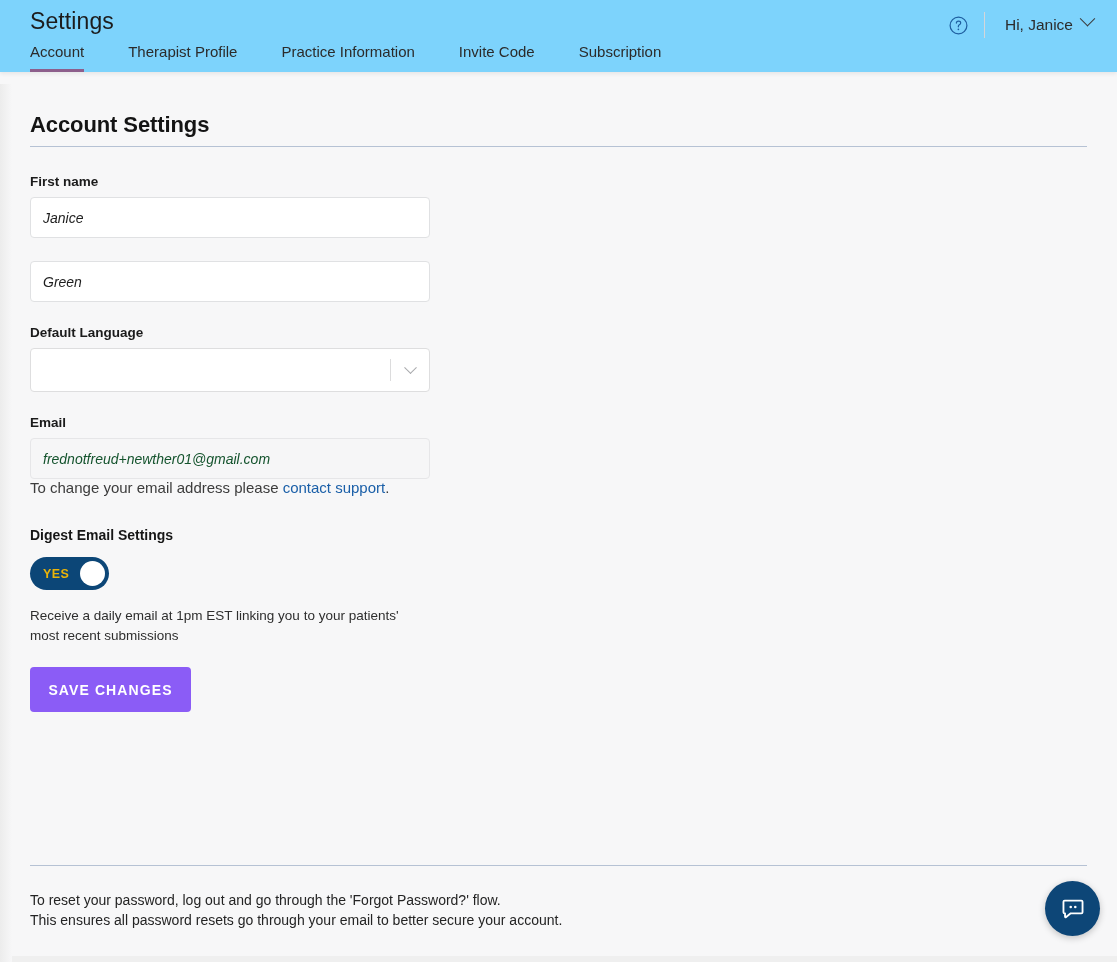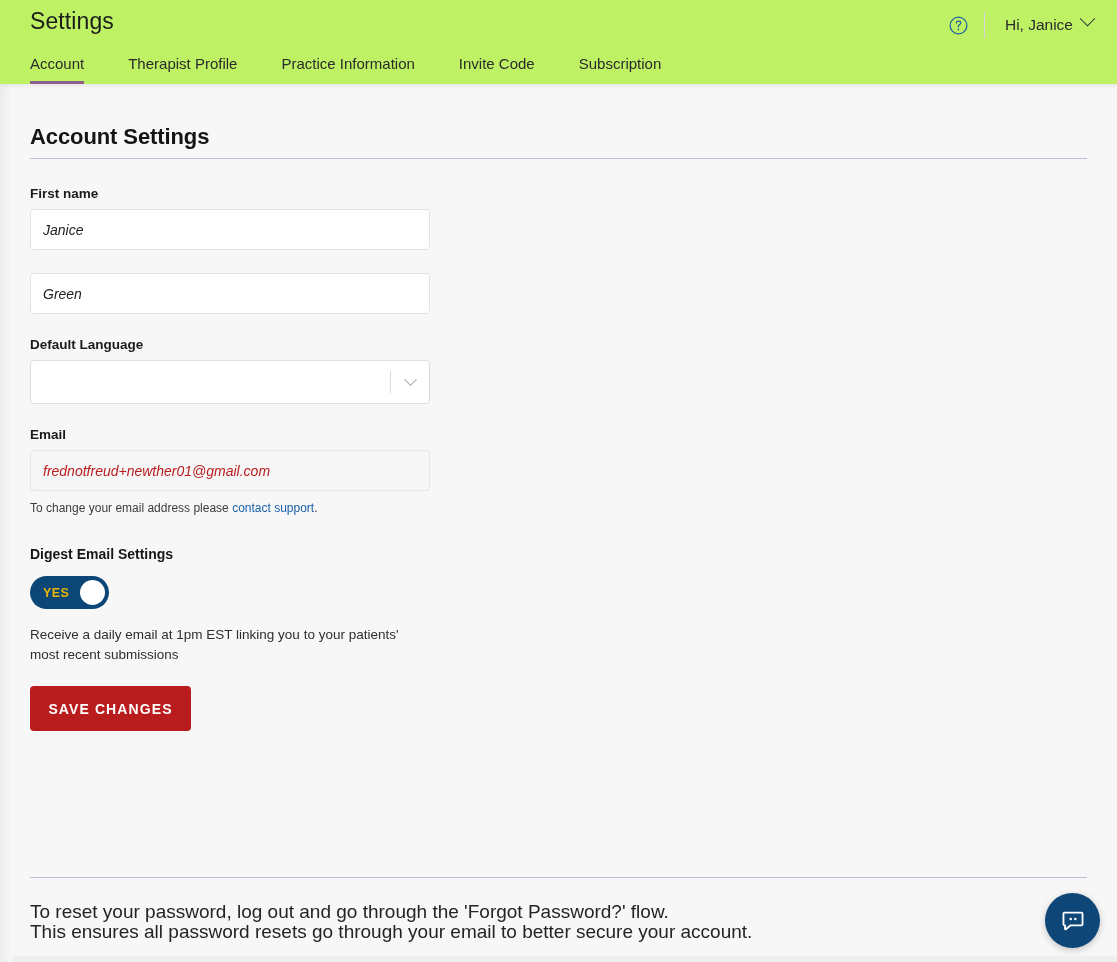--- a/index.html
+++ b/index.html
@@ -16,22 +16,22 @@
     width: 1117px;
     height: 962px;
     background: #f7f7f8;
     overflow: hidden;
   }
 
   
   .header {
     position: relative;
     width: 1117px;
-    height: 84px;
-    background: #bef264;
+    height: 72px;
+    background: #7dd3fc;
     box-shadow: 0 2px 4px rgba(0,0,0,0.07);
     z-index: 5;
   }
   .header-title {
     position: absolute;
     left: 30px;
     top: 8px;
     font-size: 23px;
     font-weight: 400;
     color: #1c1c1c;
@@ -145,21 +145,21 @@
     border-radius: 4px;
     font-size: 14px;
     color: #1d1d1d;
     padding: 0 12px;
     font-family: "Liberation Sans", sans-serif;
     outline: none;
     font-style: italic;
   }
   .text-input.disabled {
     background: #f6f6f7;
-    color: #b91c1c;
+    color: #14532d;
     border-color: #e6e6e8;
   }
 
   .select-box {
     position: relative;
     width: 400px;
     height: 44px;
     background: #ffffff;
     border: 1px solid #dededf;
     border-radius: 4px;
@@ -186,23 +186,22 @@
   }
   .select-arrow i {
     display: block;
     width: 9px; height: 9px;
     border-right: 1.6px solid #a9aaad;
     border-bottom: 1.6px solid #a9aaad;
     transform: rotate(45deg) translate(-2px,-2px);
   }
 
   .helper-text {
-    font-size: 12px;
+    font-size: 15px;
     color: #3c3c3c;
-    margin-top: 10px;
   }
   .helper-text a {
     color: #1a5fa8;
     text-decoration: none;
   }
 
   .section-label {
     font-size: 14px;
     font-weight: 700;
     color: #161616;
@@ -239,21 +238,21 @@
     font-size: 13.5px;
     line-height: 20px;
     color: #2e2e2e;
     width: 380px;
   }
 
   .save-btn {
     margin-top: 21px;
     width: 161px;
     height: 45px;
-    background: #b91c1c;
+    background: #8b5cf6;
     border: none;
     border-radius: 4px;
     color: #ffffff;
     font-size: 14px;
     font-weight: 700;
     letter-spacing: 1.1px;
     font-family: "Liberation Sans", sans-serif;
     cursor: default;
   }
 
@@ -263,21 +262,21 @@
     top: 793px;
     width: 1057px;
     height: 1px;
     background: #b6c2d4;
   }
 
   .reset-note {
     position: absolute;
     left: 30px;
     top: 818px;
-    font-size: 19px;
+    font-size: 14px;
     line-height: 20px;
     color: #242424;
   }
 
   
   .chat-fab {
     position: absolute;
     right: 17px;
     bottom: 14px;
     width: 55px;

